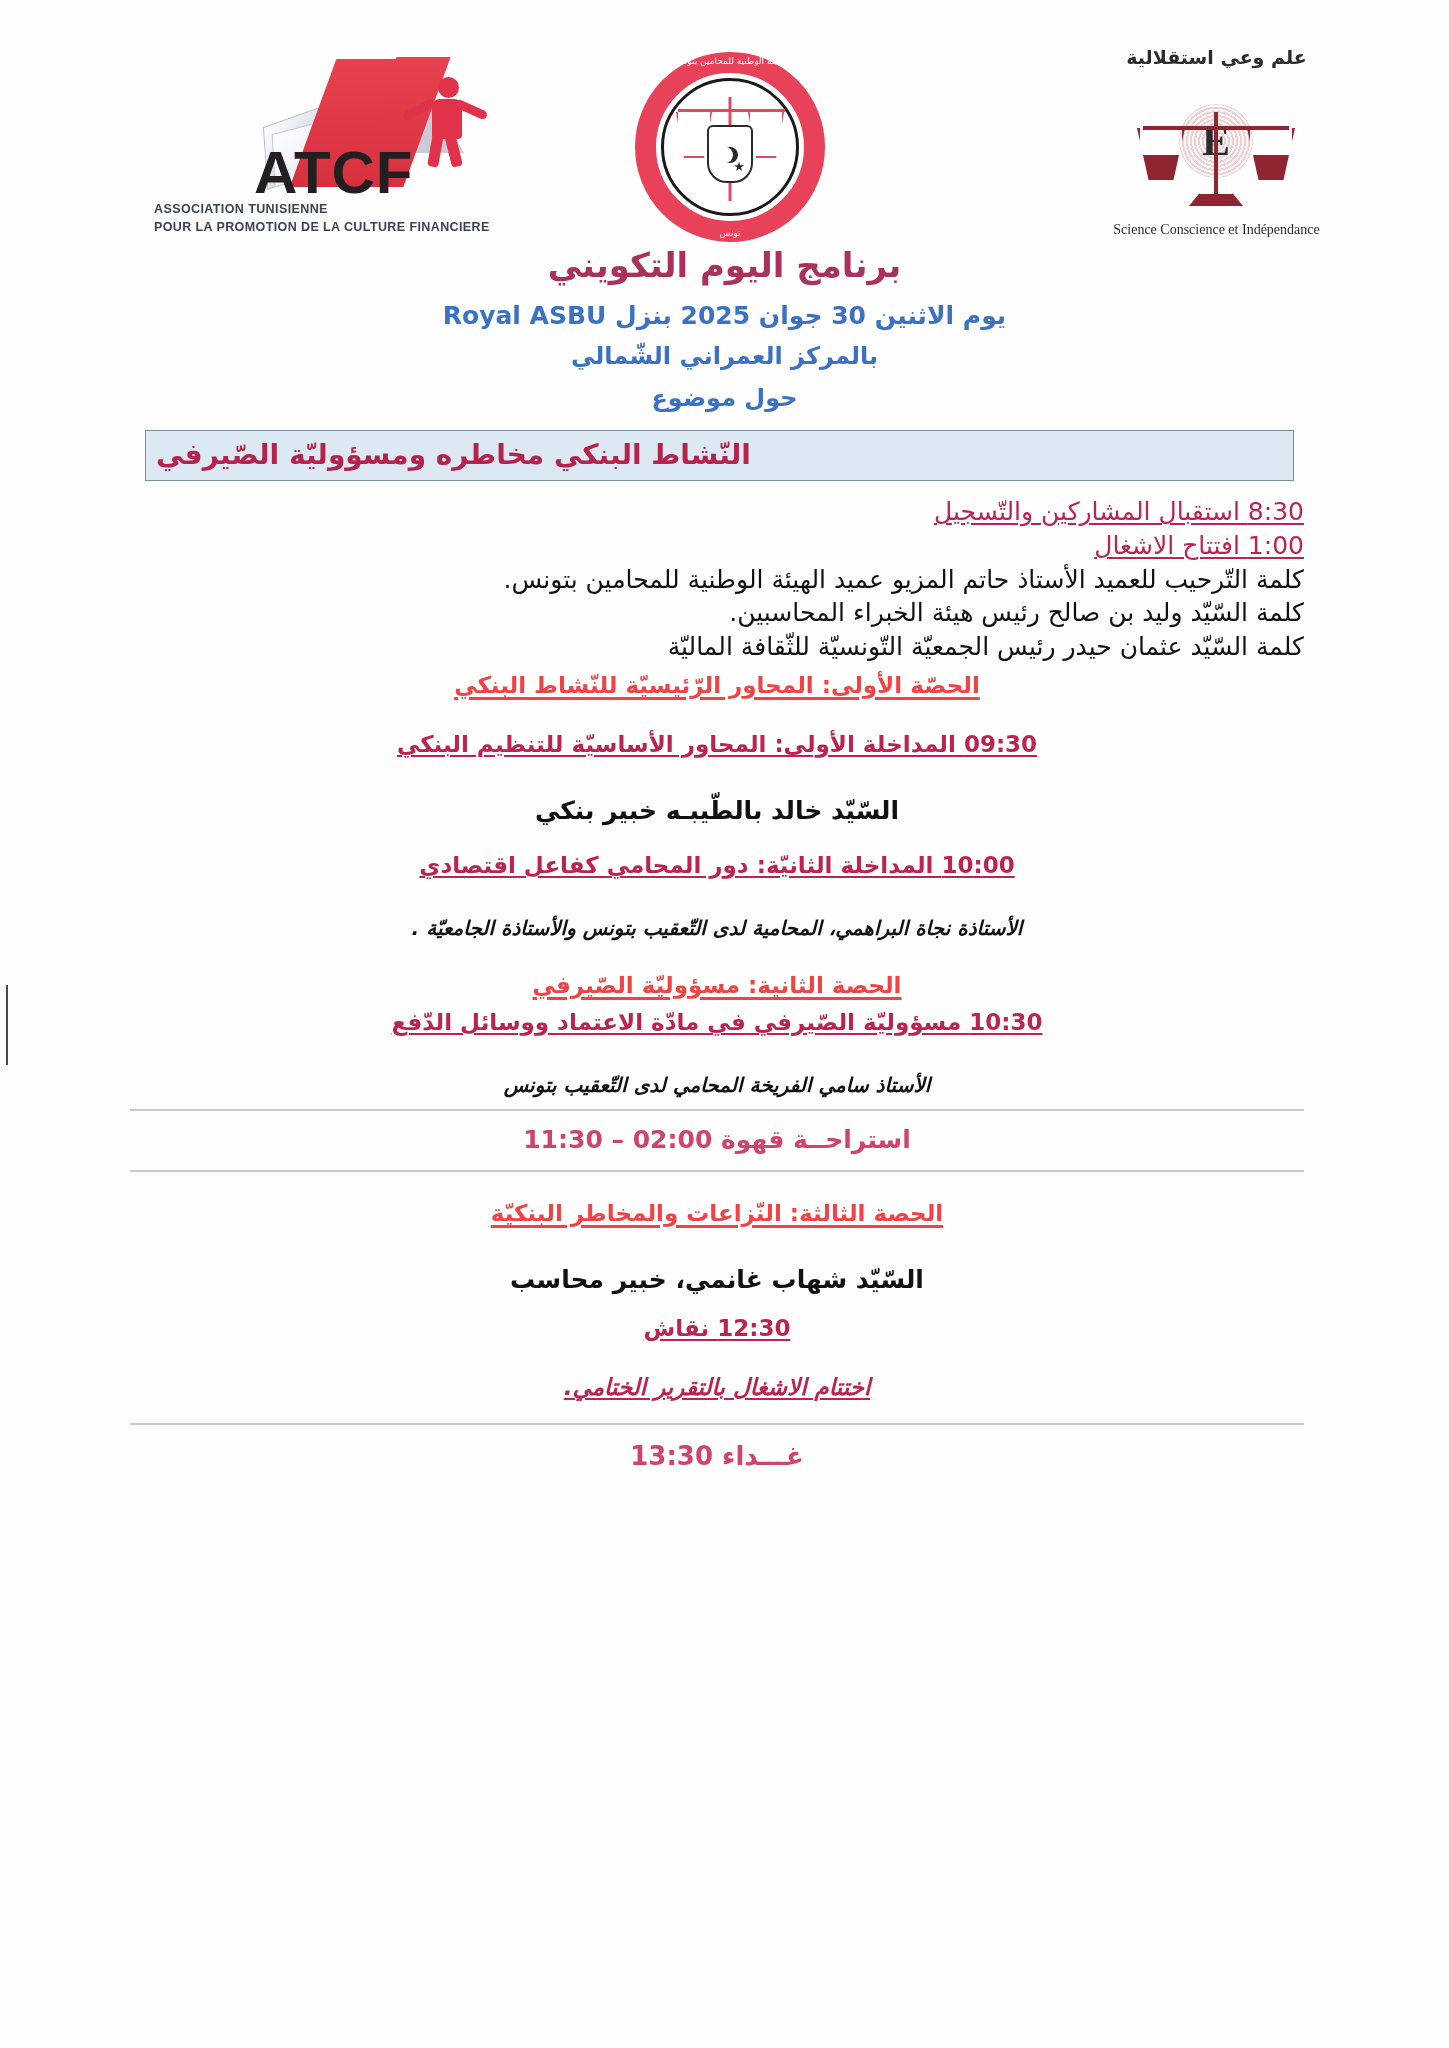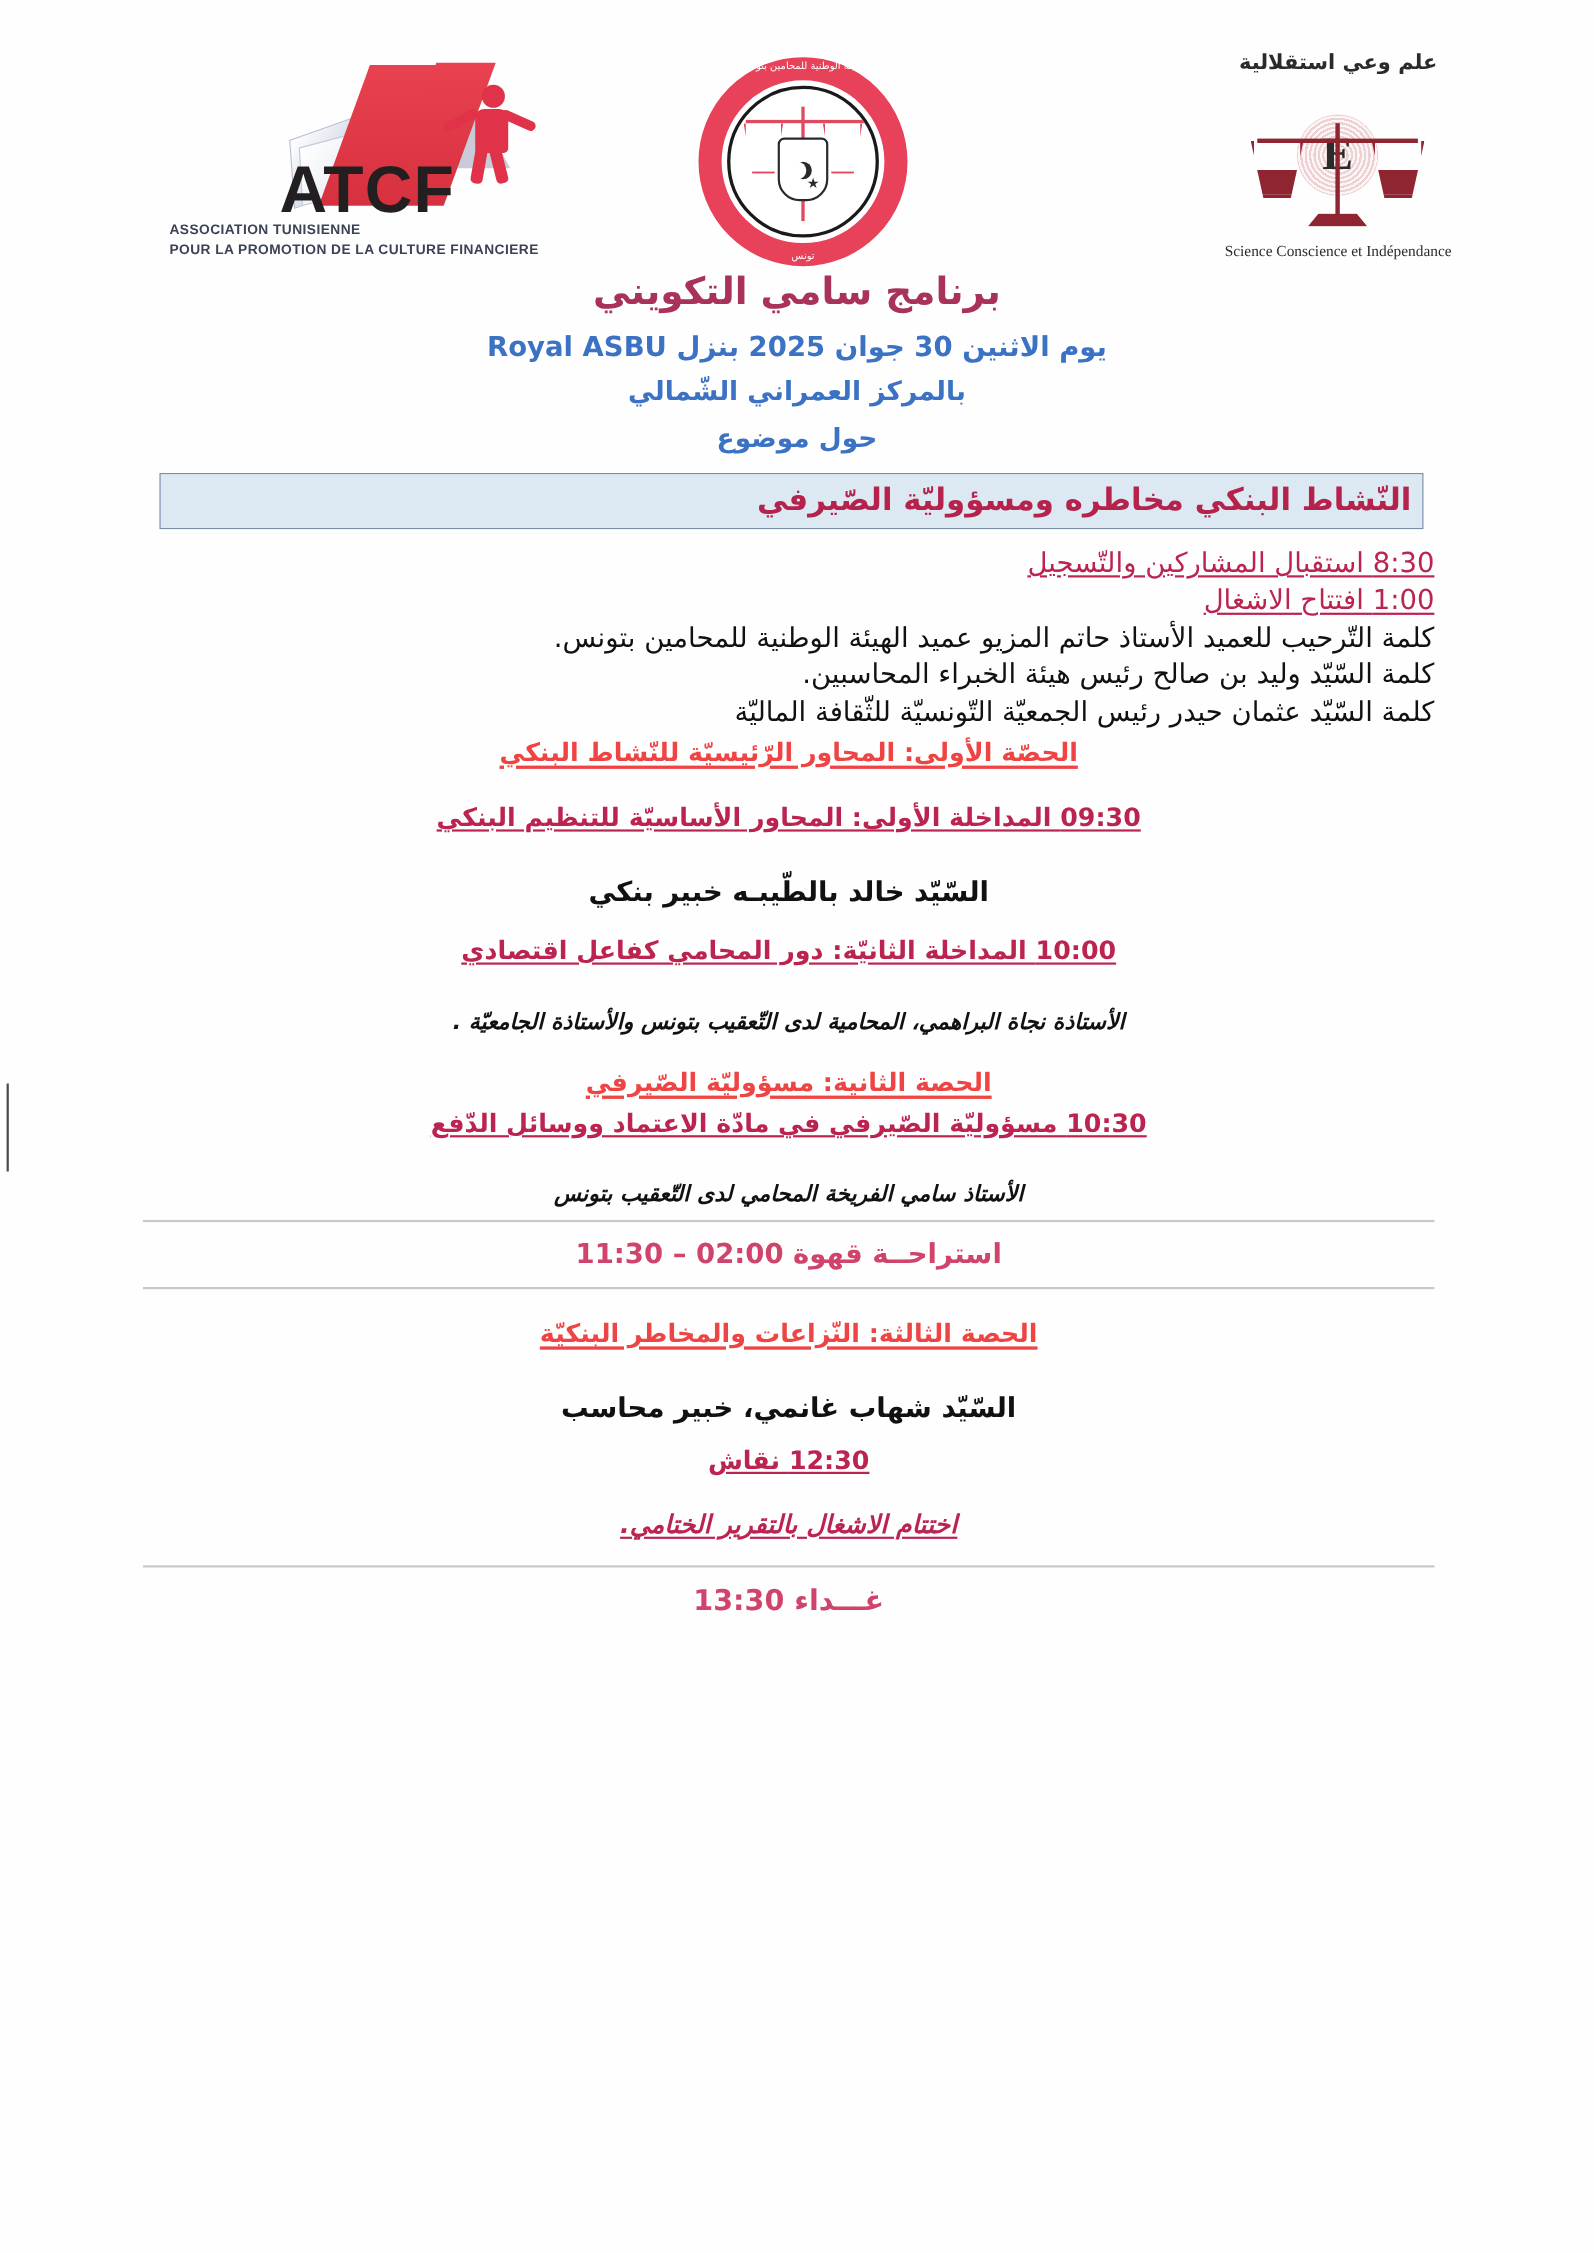--- a/index.html
+++ b/index.html
@@ -364,21 +364,21 @@
     font-size: 24px;
     font-weight: 700;
     color: #3b72c4;
     margin-top: 14px;
   }
 
   .topic-box {
     margin: 18px 155px 0 145px;
     border: 1px solid #7b8ea8;
     background: #dce9f3;
-    text-align: right;
+    text-align: left;
     padding: 7px 10px 9px 10px;
     box-sizing: border-box;
   }
   .topic-box .topic-text {
     font-family: "DejaVu Sans", sans-serif;
     font-size: 28px;
     font-weight: 700;
     color: #b5224b;
   }
 
@@ -530,21 +530,21 @@
         <div class="oect-beam"></div>
         <div class="oect-pole"></div>
         <div class="oect-pan l"></div>
         <div class="oect-pan r"></div>
         <div class="oect-base"></div>
       </div>
       <div class="oect-motto">Science  Conscience  et  Indépendance</div>
     </div>
   </div>
 
-  <div class="doc-title">برنامج سامي التكويني</div>
+  <div class="doc-title">برنامج اليوم التكويني</div>
   <div class="doc-sub">يوم الاثنين 30 جوان 2025 بنزل Royal ASBU</div>
   <div class="doc-sub2">بالمركز العمراني الشّمالي</div>
   <div class="doc-sub3">حول موضوع</div>
 
   <div class="topic-box">
     <div class="topic-text">النّشاط البنكي مخاطره ومسؤوليّة الصّيرفي</div>
   </div>
 
   <div class="agenda">
 

